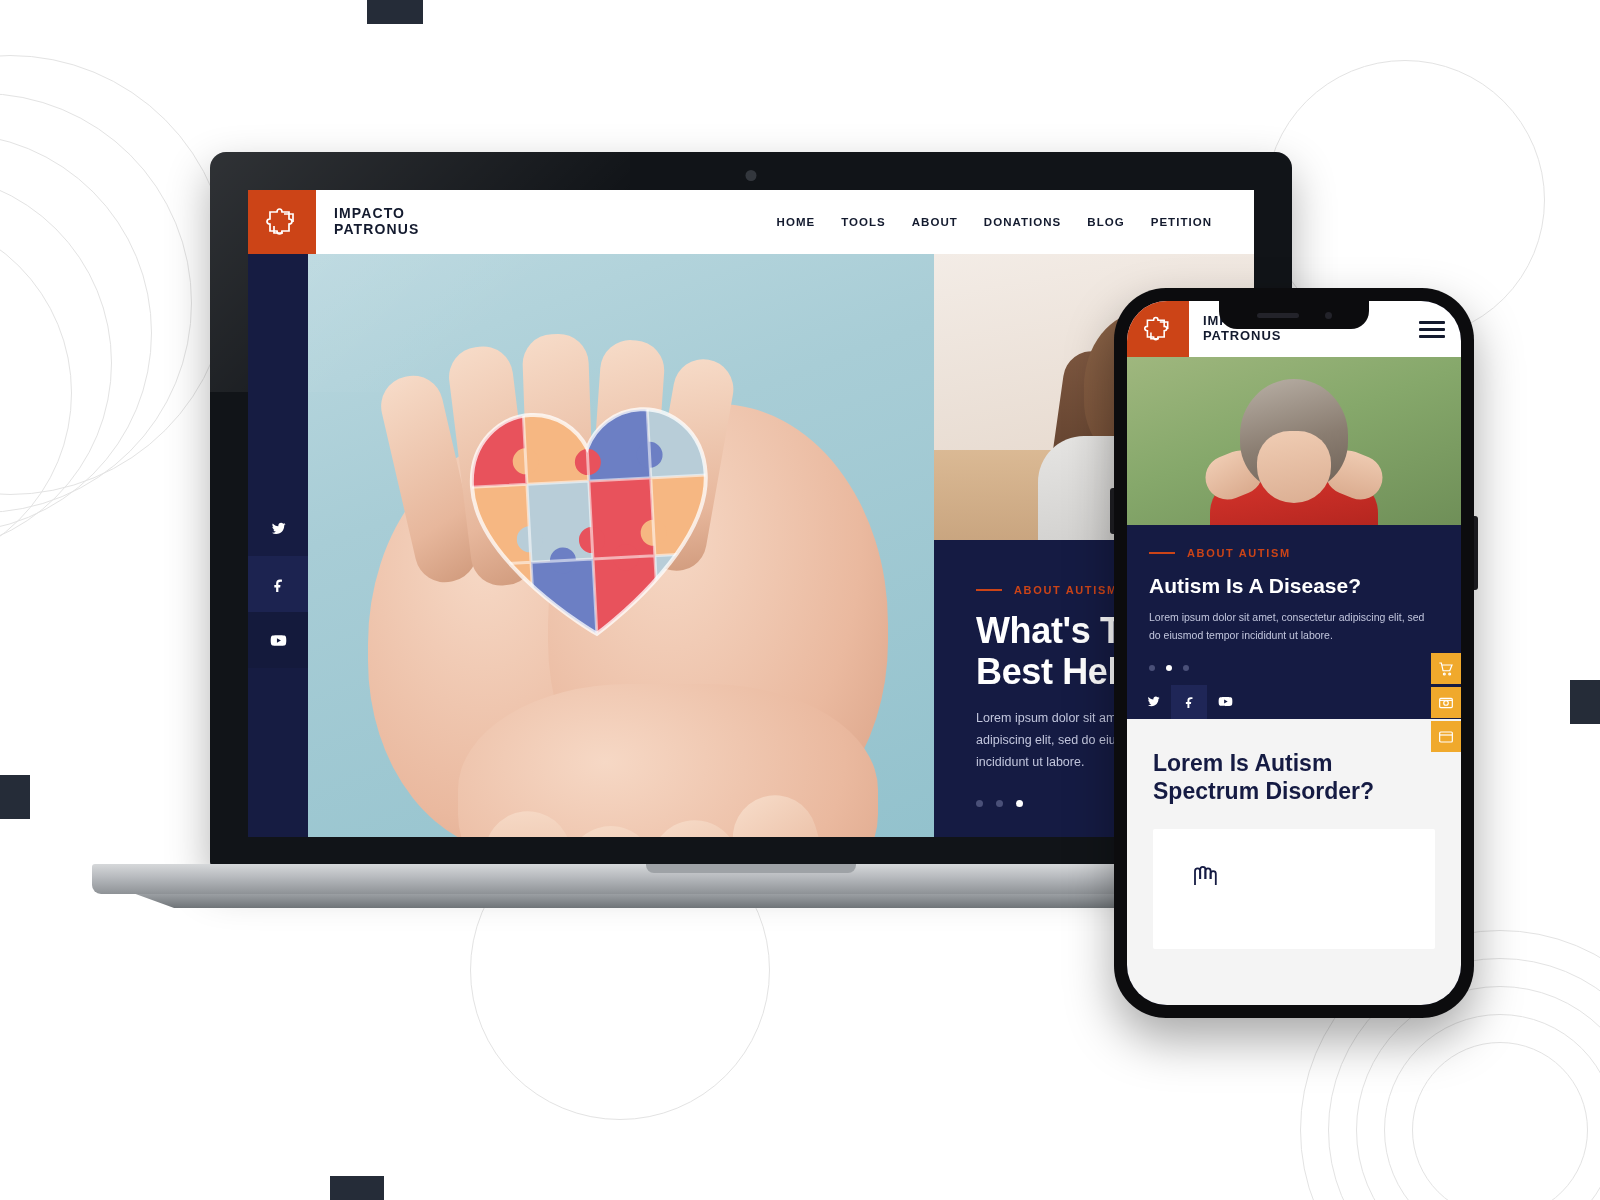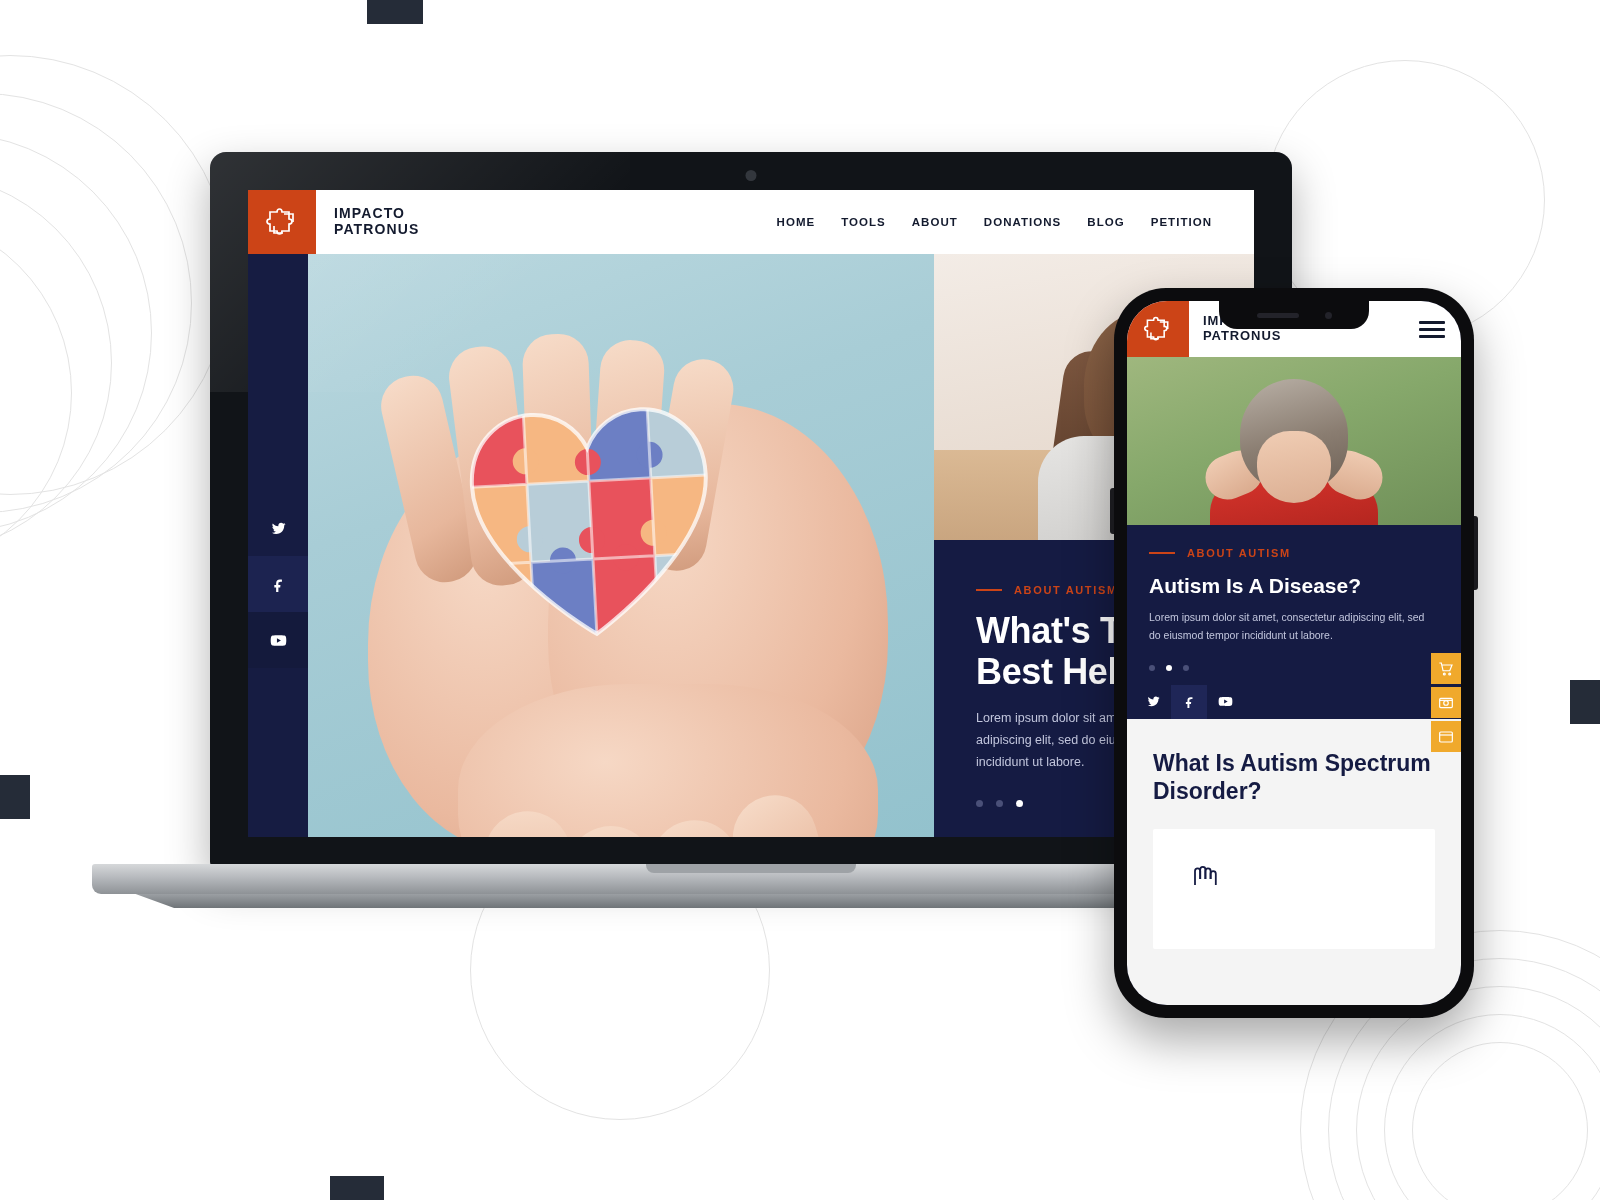--- a/index.html
+++ b/index.html
@@ -514,21 +514,21 @@
         </div>
         <div>
           <svg width="16" height="16" viewBox="0 0 24 24" fill="none" stroke="#fff" stroke-width="1.8">
             <rect x="2.5" y="4.5" width="19" height="15" rx="1.6"></rect>
             <path d="M2.5 9h19"></path>
           </svg>
         </div>
       </div>
 
       <div class="pwhite">
-        <h3>What Is Autism Spectrum Disorder?</h3>
+        <h3>Lorem Is Autism Spectrum Disorder?</h3>
         <div class="pcard">
           <svg width="44" height="44" viewBox="0 0 44 44" fill="none" stroke="#151b43" stroke-width="1.8">
             <path d="M12 30V16a2.6 2.6 0 015.2 0v8"></path>
             <path d="M17.2 24v-9.5a2.6 2.6 0 015.2 0V24"></path>
             <path d="M22.4 24v-8a2.6 2.6 0 015.2 0v8"></path>
             <path d="M27.6 24v-5.2a2.6 2.6 0 015.2 0V30"></path>
           </svg>
         </div>
       </div>
 

